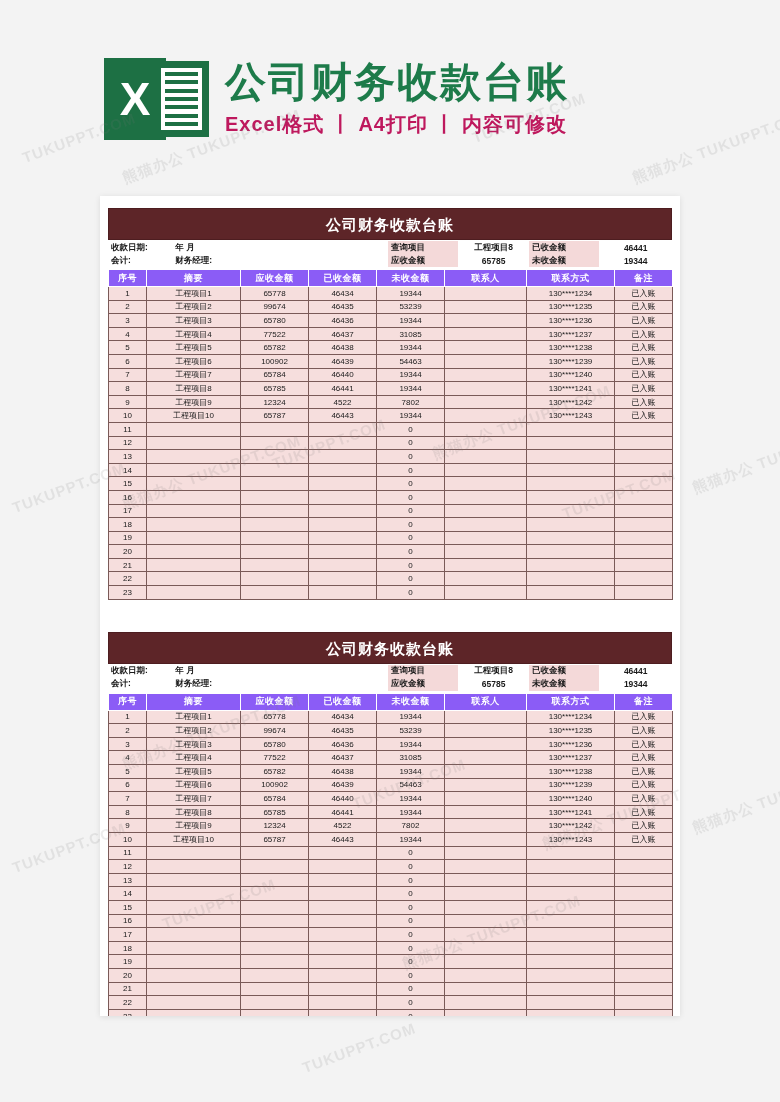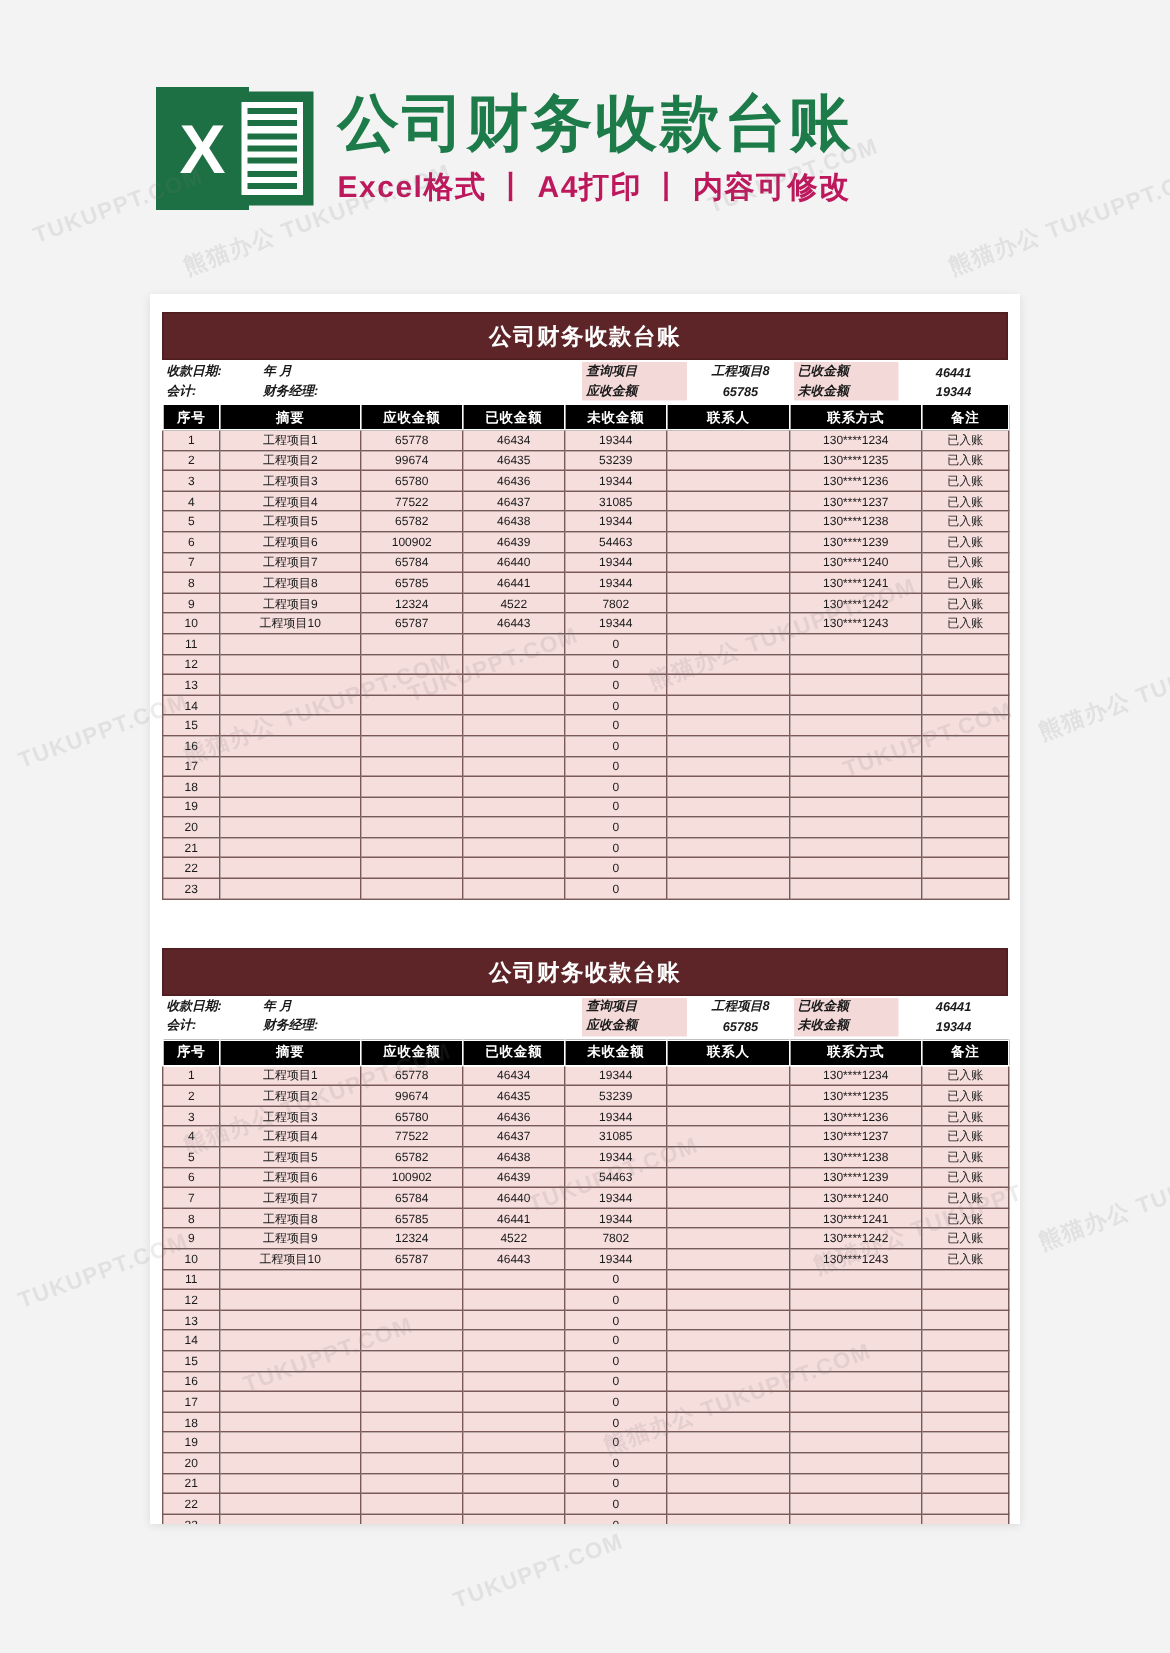--- a/index.html
+++ b/index.html
@@ -136,21 +136,20 @@
     border: 1px solid #4d1d20;
     box-sizing: border-box;
   }
 
   
   table.info {
     border-collapse: collapse;
     width: 100%;
     table-layout: fixed;
     margin-top: 1px;
-    font-style: italic;
   }
   table.info td {
     height: 13px;
     font-size: 8.5px;
     font-weight: bold;
     color: #1a1a1a;
     padding: 0 3px;
     border: 0;
     white-space: nowrap;
     overflow: hidden;
@@ -169,21 +168,21 @@
   }
 
   
   table.grid {
     border-collapse: collapse;
     width: 100%;
     table-layout: fixed;
     margin-top: 2px;
   }
   table.grid th {
-    background: #000000;
+    background: #8b5cf6;
     color: #ffffff;
     font-size: 9px;
     font-weight: bold;
     height: 14px;
     border: 1px solid #ffffff;
     letter-spacing: 0.5px;
   }
   table.grid td {
     background: #f6dedd;
     color: #1a1a1a;

